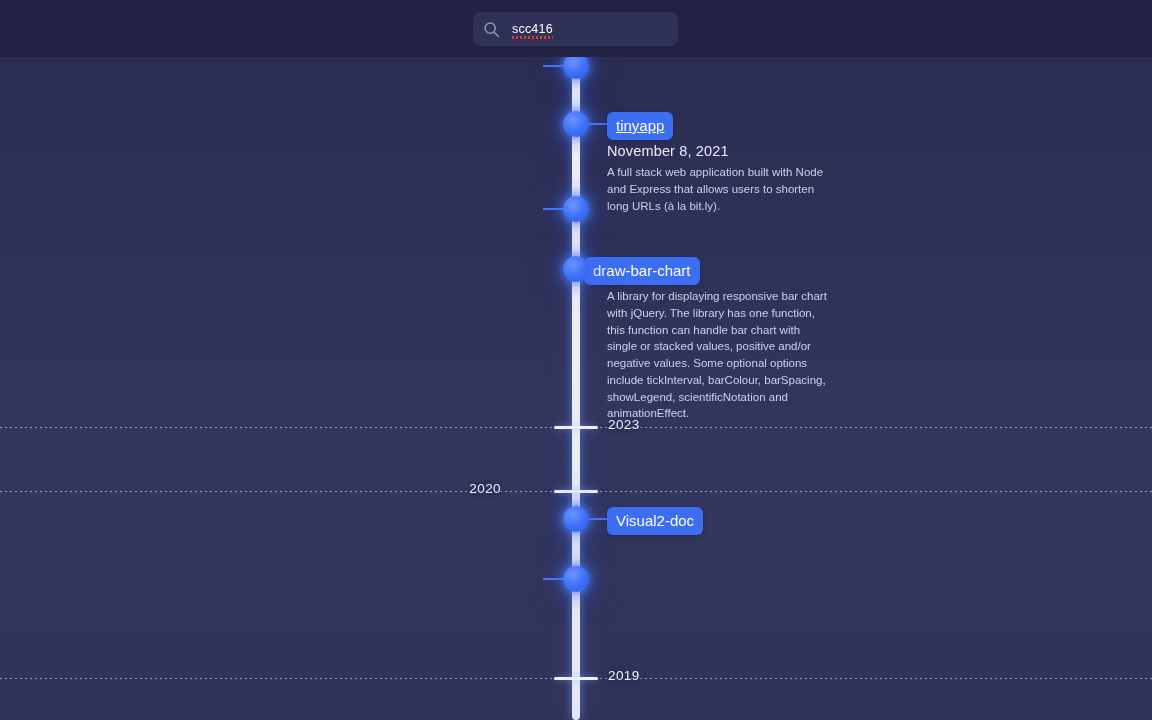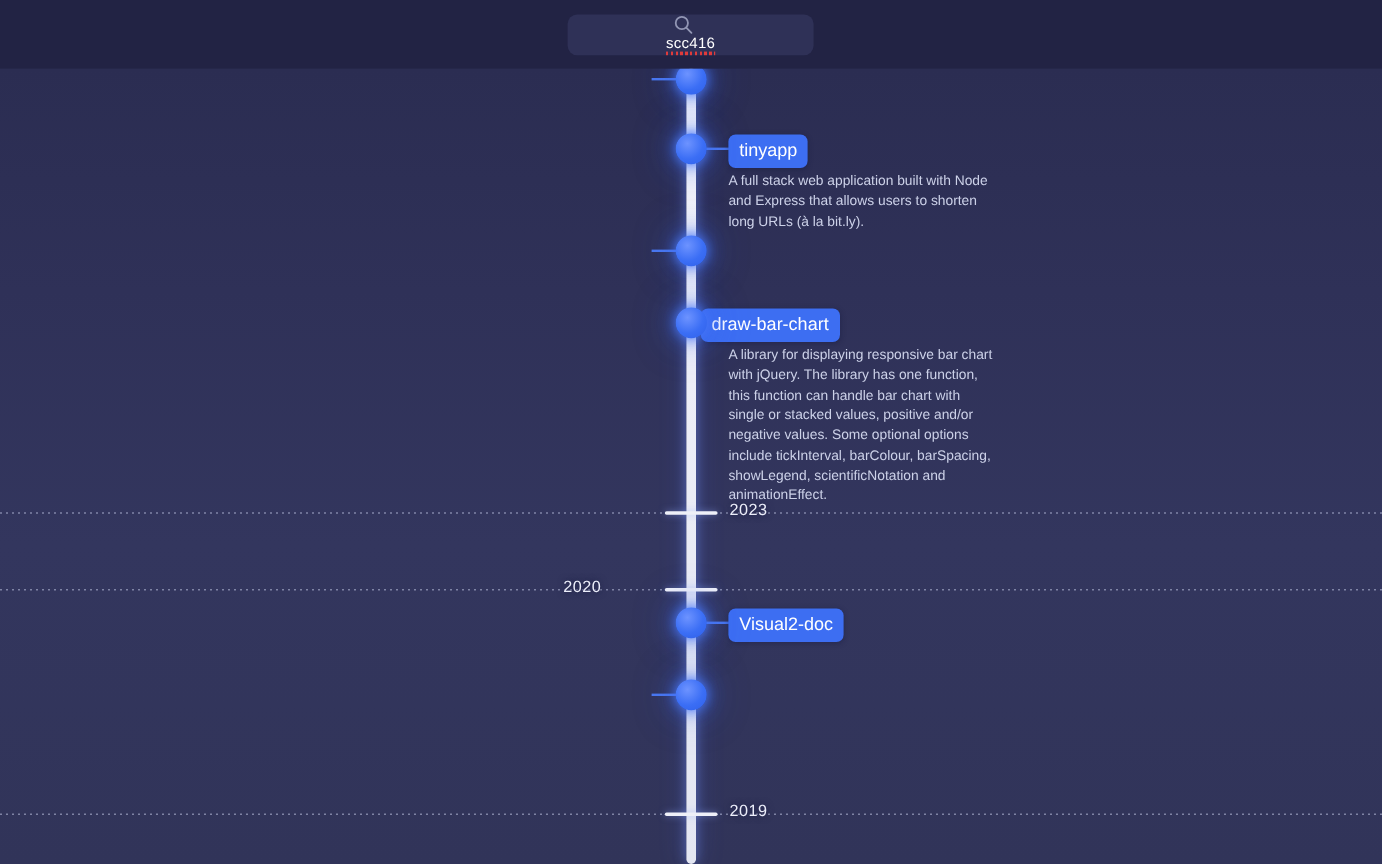--- a/index.html
+++ b/index.html
@@ -33,21 +33,20 @@
   }
   .search-wrap {
     position: absolute;
     left: 473px; top: 12px;
     width: 205px; height: 34px;
     background: #2f3157;
     border-radius: 8px;
     display: flex;
     align-items: center;
     padding: 0 10px;
-    flex-direction: column;
   }
   .search-icon {
     width: 17px; height: 17px;
     flex: 0 0 auto;
     margin-right: 12px;
     opacity: .72;
   }
   .search-icon svg { display: block; }
   .search-value {
     font-size: 12.5px;
@@ -242,22 +241,23 @@
 
     <div class="entry left clipped">
       <div class="node" style="top:-4px;"></div>
       <div class="connector" style="left:543px; top:8px; width:22px;"></div>
 
     </div>
 
     <div class="entry right">
       <div class="node" style="top:54px;"></div>
       <div class="connector" style="left:587px; top:66px; width:22px;"></div>
-      <div class="pill" style="left:607px; top:55px;">tinyapp</div>
+      <div class="pill" style="left:607px; top:55px;text-decoration:underline;">tinyapp</div>
       <div class="meta" style="left:607px; top:86px; width:226px;">
+        <div class="date">November 8, 2021</div>
         <div class="desc">A full stack web application built with Node and Express that allows users to shorten long URLs (à la bit.ly).</div>
       </div>
     </div>
 
     <div class="entry left">
       <div class="node" style="top:139px;"></div>
       <div class="connector" style="left:543px; top:151px; width:22px;"></div>
 
     </div>
 

